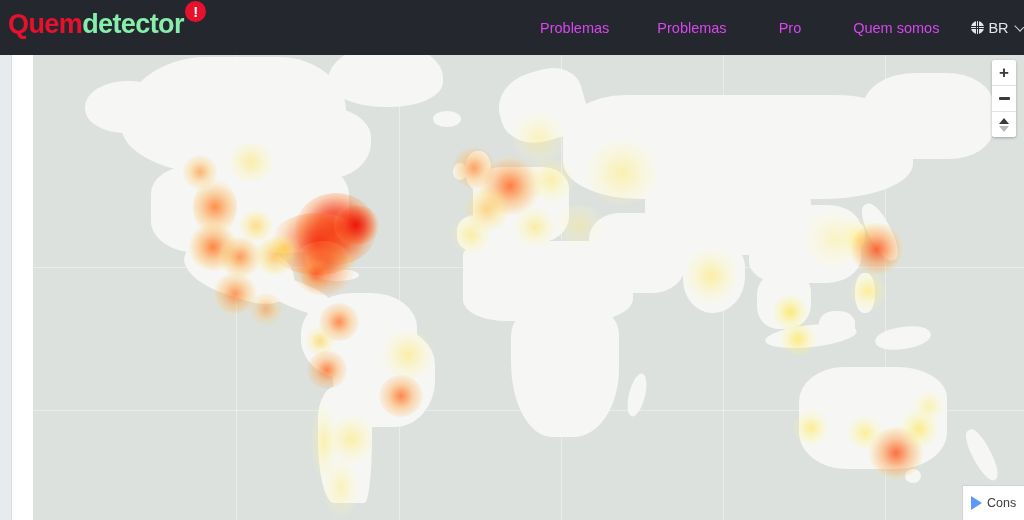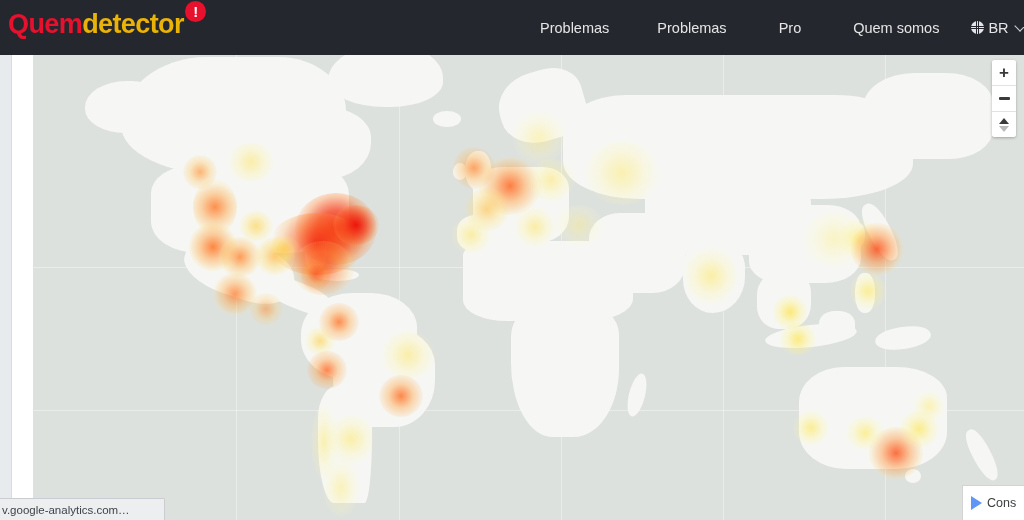--- a/index.html
+++ b/index.html
@@ -16,34 +16,34 @@
     background:#24272e;
     display:flex;align-items:center;
     z-index:40;
   }
   .logo{
     position:absolute;left:8px;top:11px;
     font-size:27px;font-weight:bold;letter-spacing:-0.6px;
     white-space:nowrap;line-height:1;
   }
   .logo .down{color:#e8112d;}
-  .logo .det{color:#eab308;}
+  .logo .det{color:#86efac;}
   .logo-badge{
     display:inline-block;position:relative;top:-10px;left:1px;
     width:21px;height:21px;border-radius:50%;
     background:#e8112d;color:#fff;
     font-size:15px;font-weight:bold;line-height:21px;
     text-align:center;vertical-align:top;
   }
   .nav{
     position:absolute;left:540px;top:0;height:55px;
     display:flex;align-items:center;gap:0;
   }
   .nav-item{
-    color:#e5e5e5;font-size:14.5px;
+    color:#d946ef;font-size:14.5px;
     padding:0 0;margin:0 34px 0 0;
     cursor:pointer;white-space:nowrap;
   }
   .nav-item:nth-child(1){margin-right:48px;}
   .nav-item:nth-child(2){margin-right:52px;}
   .nav-item:nth-child(3){margin-right:52px;}
   .nav-item:nth-child(4){margin-right:32px;}
   .lang{
     display:flex;align-items:center;gap:4px;
     color:#e3e5e9;font-size:14.5px;cursor:pointer;white-space:nowrap;
@@ -320,17 +320,14 @@
       </div>
     </div>
 
     <div class="widget">
       <span class="widget-icon"></span>
       <span class="widget-label">Cons</span>
     </div>
 
   </div>
 
-  <div class="statusbar">
-    <span>v.google-analytics.com…</span>
-  </div>
 
 </div>
 
 </body></html>

